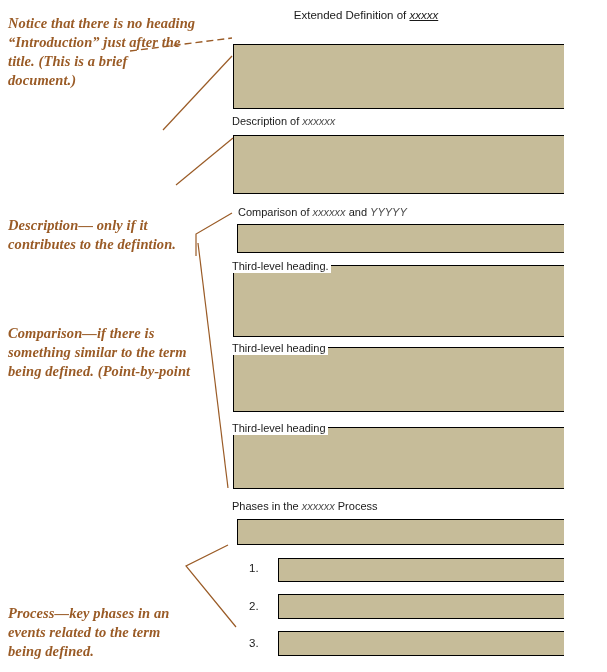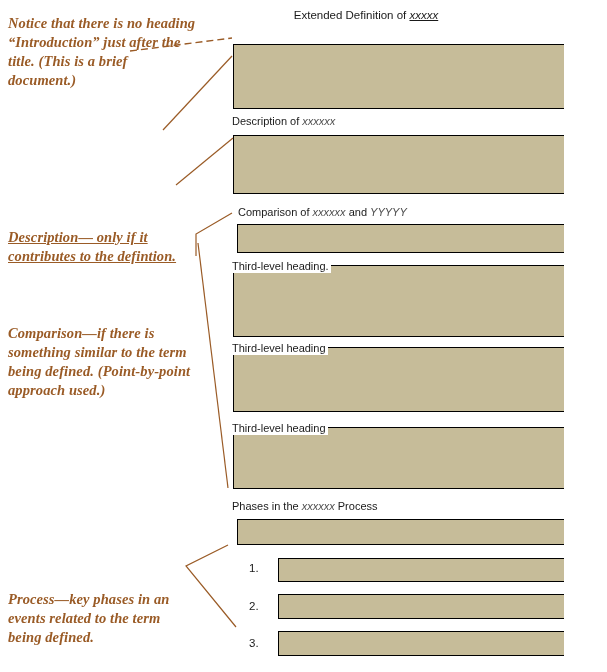--- a/index.html
+++ b/index.html
@@ -104,33 +104,32 @@
 <div id="page">
 
   <div class="annot" style="left:8px; top:14px; width:200px;">
     <div>Notice that there is no heading</div>
     <div>“Introduction” just after the</div>
     <div>title. (This is a brief</div>
     <div>document.)</div>
   </div>
 
 
-  <div class="annot" style="left:8px; top:228px; width:200px;text-decoration:underline;">
+  <div class="annot" style="left:8px; top:216px; width:200px;">
     <div>Description— only if it</div>
     <div>contributes to the defintion.</div>
   </div>
 
   <div class="annot" style="left:8px; top:324px; width:205px;">
     <div>Comparison—if there is</div>
     <div>something similar to the term</div>
     <div>being defined. (Point-by-point</div>
-    <div>approach used.)</div>
   </div>
 
-  <div class="annot" style="left:8px; top:590px; width:200px;">
+  <div class="annot" style="left:8px; top:604px; width:200px;">
     <div>Process—key phases in an</div>
     <div>events related to the term</div>
     <div>being defined.</div>
   </div>
 
   <div class="doc-title" style="left:366px; top:9px; transform:translateX(-50%);">
     <span>Extended Definition of </span><span class="ital">xxxxx</span>
   </div>
 
   <div class="docbox" style="left:233px; top:44px; width:351px; height:65px;"></div>

